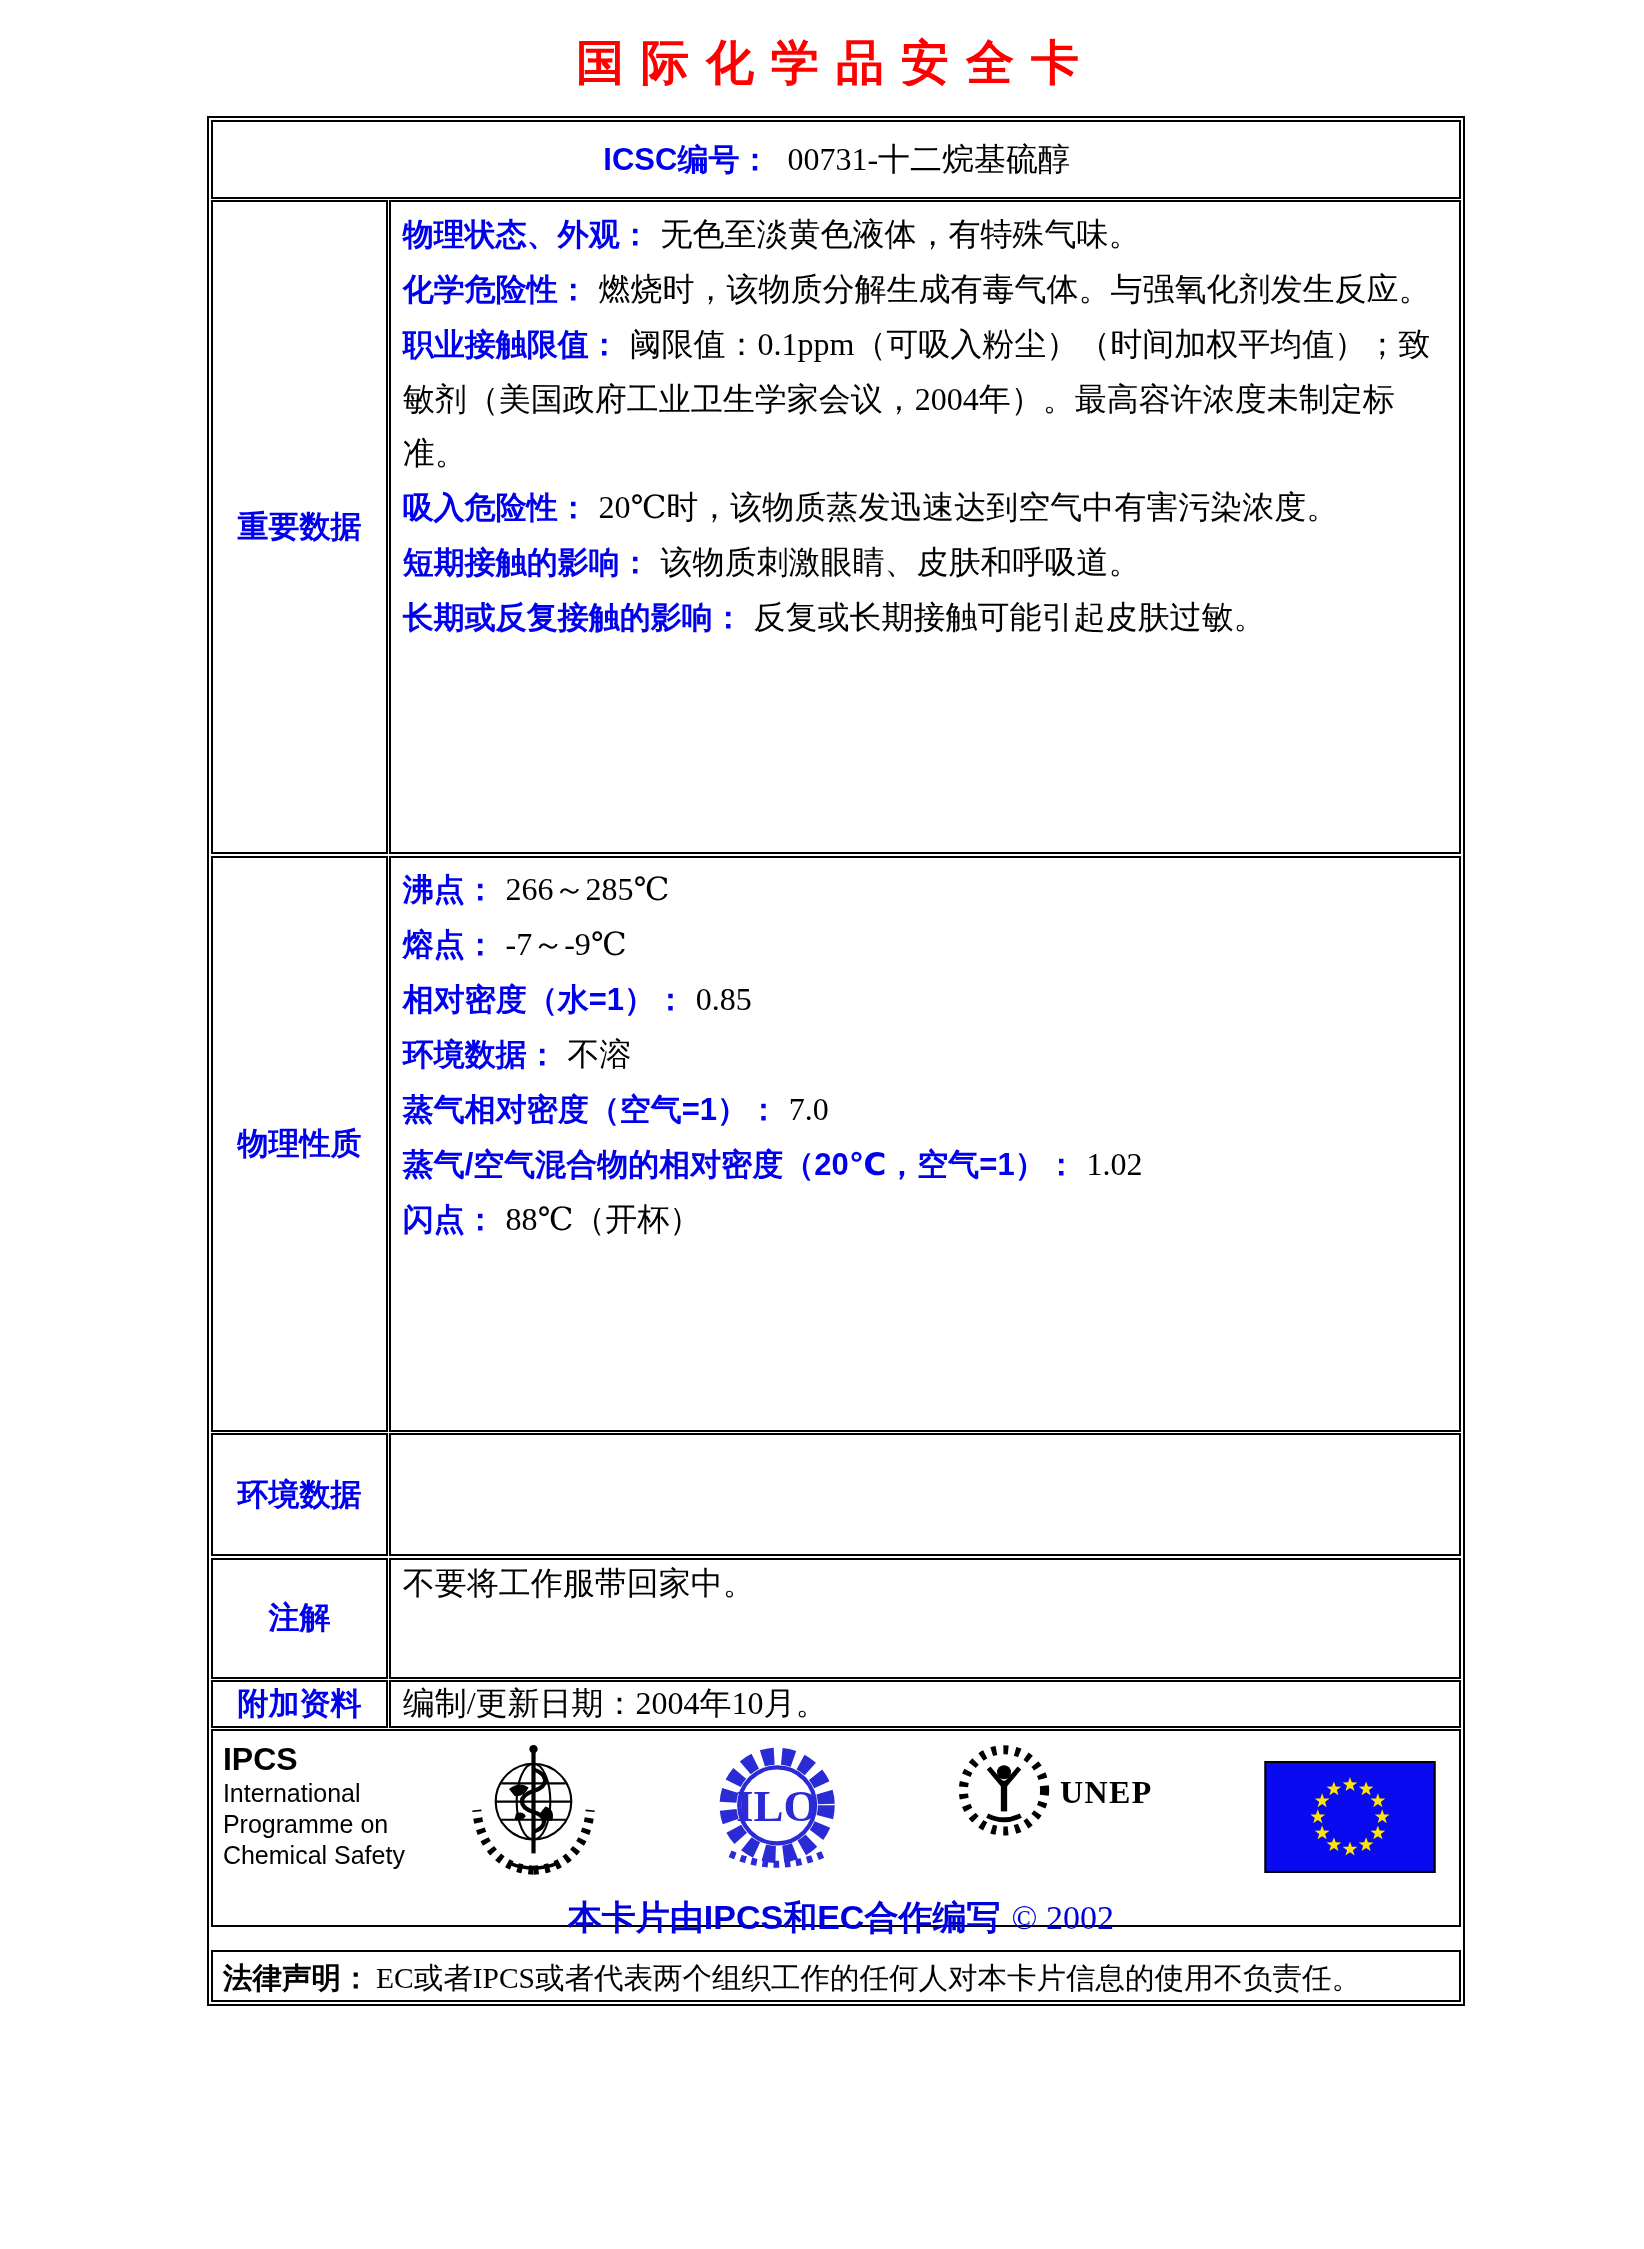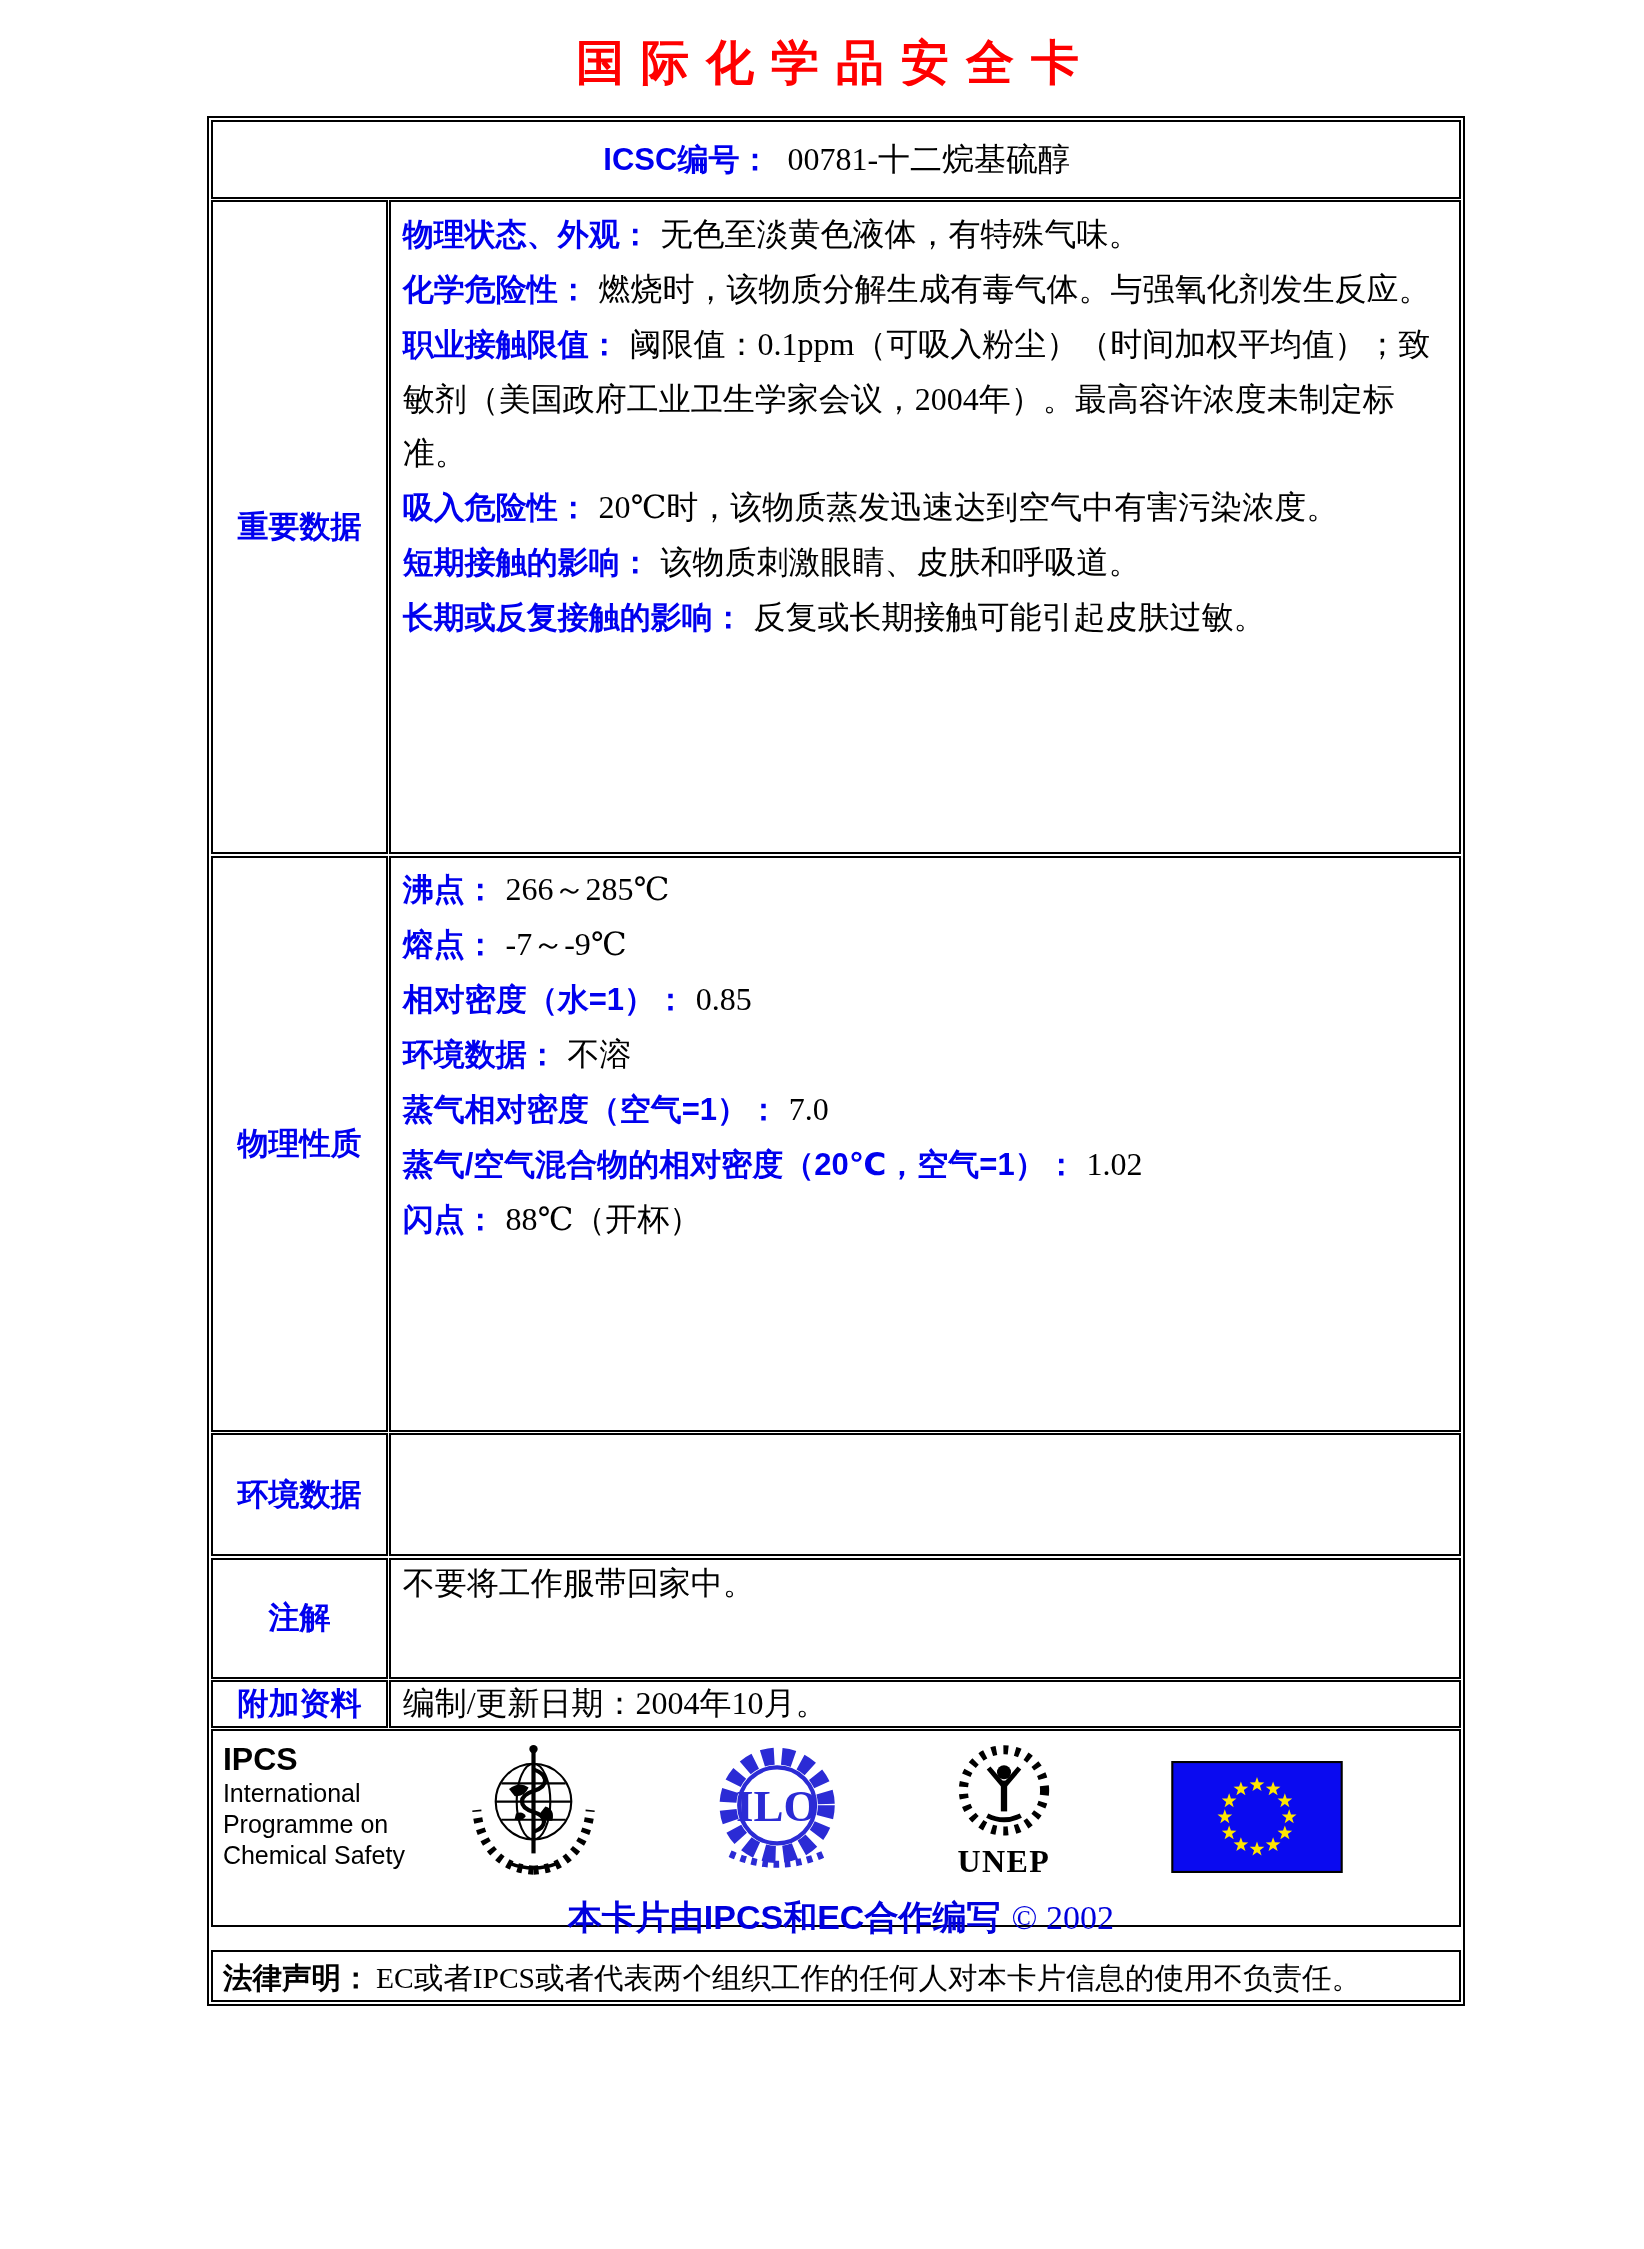--- a/index.html
+++ b/index.html
@@ -76,21 +76,21 @@
   .ipcs-acronym {
     font-family:"Liberation Sans","DejaVu Sans",sans-serif;
     font-weight:bold; font-size:32px; line-height:37px; color:#000;
   }
   .ipcs-line {
     font-family:"Liberation Sans","DejaVu Sans",sans-serif;
     font-size:25px; line-height:31px; color:#000;
   }
   .logo-who { margin-left:44px; }
   .logo-ilo { margin-left:109px; }
-  .unep-block { margin-left:102px; display:flex; flex-direction:column; align-items:center; }
+  .unep-block { margin-left:102px; display:flex; flex-direction:row; align-items:center; }
   .unep-text {
     font-family:"Liberation Serif","DejaVu Serif",serif;
     font-weight:bold; font-size:32px; line-height:32px; letter-spacing:1.4px; color:#000;
   }
   .logo-eu { margin-left:111px; margin-top:21px; }
   .caption-line {
     text-align:center; margin-top:9.8px;
     font-size:34px; font-weight:bold; color:#0000dd;
     font-family:"Liberation Sans","DejaVu Sans",sans-serif;
   }
@@ -100,21 +100,21 @@
 <body>
 
 <h1 class="doc-title">国际化学品安全卡</h1>
 
 <div class="card">
 
   <div class="row h-header">
     <div class="cell full-cell header-cell">
       <div class="header-left">
         <span class="blab" style="margin-right:0;">ICSC编号：</span>
-        <span class="icsc-num">0078</span>
+        <span class="icsc-num">0073</span>
       </div>
       <div class="chem-name">1-十二烷基硫醇</div>
     </div>
   </div>
 
   <div class="row h-important">
     <div class="cell label-cell">重要数据</div>
     <div class="cell content-cell">
       <p class="prop-line"><span class="blab">物理状态、外观：</span><span>无色至淡黄色液体，有特殊气味。</span></p>
       <p class="prop-line"><span class="blab">化学危险性：</span><span>燃烧时，该物质分解生成有毒气体。与强氧化剂发生反应。</span></p>

